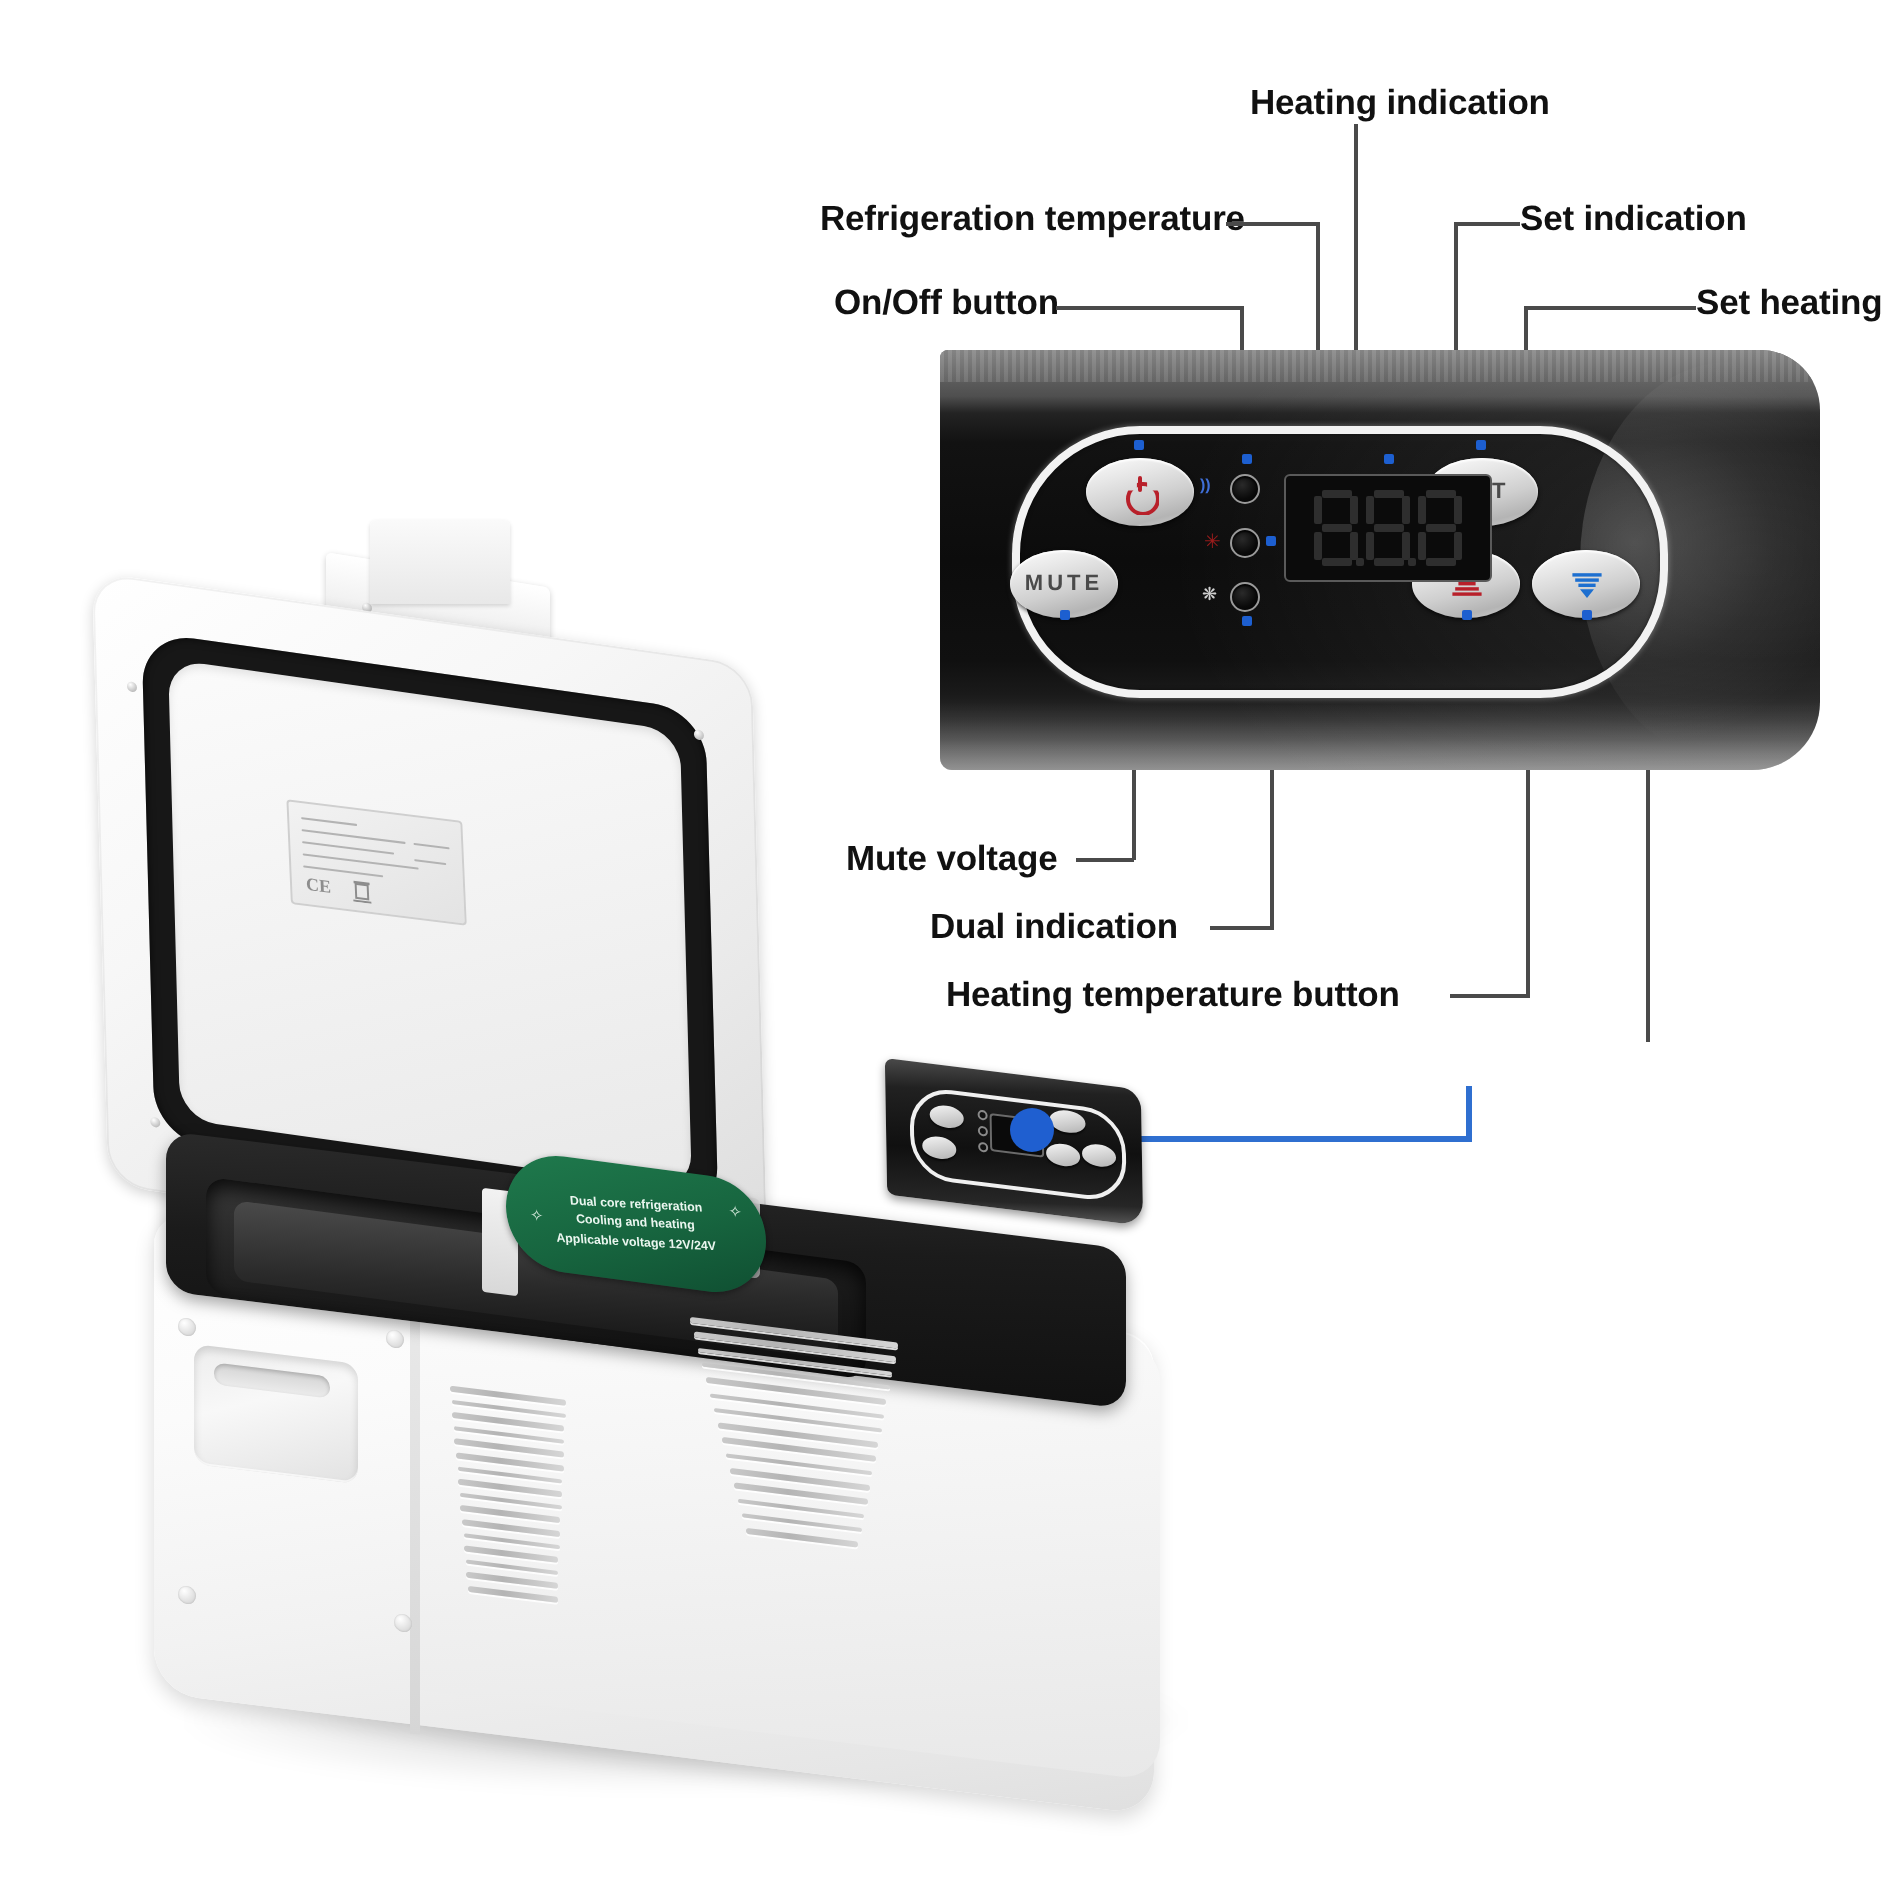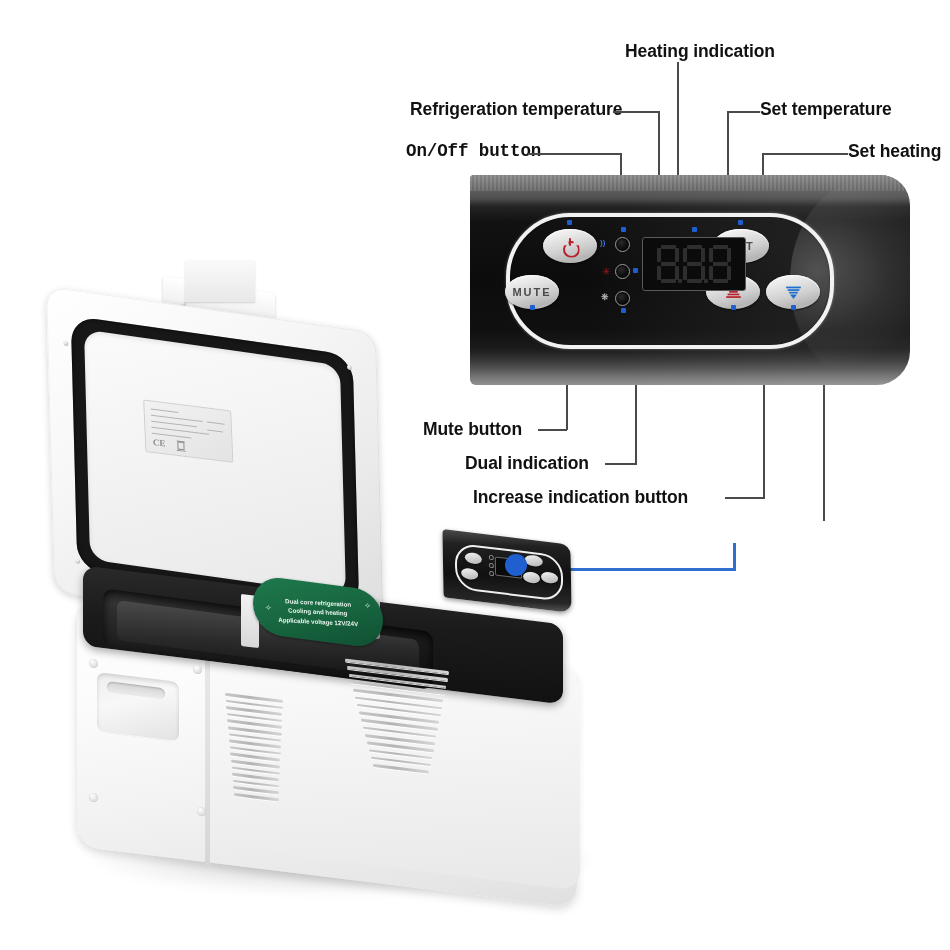--- a/index.html
+++ b/index.html
@@ -222,31 +222,31 @@
 </style>
 </head>
 <body>
 
 <div id="stage">
 
   <div class="callout" style="left:610px;top:41px;">Heating indication</div>
 
   <div class="callout" style="left:395px;top:99px;">Refrigeration temperature</div>
 
-  <div class="callout" style="left:745px;top:99px;">Set temperature</div>
-
-  <div class="callout" style="left:391px;top:141px;font-family:Liberation Mono, monospace;">On/Off button</div>
+  <div class="callout" style="left:745px;top:99px;">Set indication</div>
+
+  <div class="callout" style="left:402px;top:141px;">On/Off button</div>
 
   <div class="callout" style="left:833px;top:141px;">Set heating</div>
 
-  <div class="callout" style="left:408px;top:419px;">Mute button</div>
+  <div class="callout" style="left:408px;top:419px;">Mute voltage</div>
 
   <div class="callout" style="left:450px;top:453px;">Dual indication</div>
 
-  <div class="callout" style="left:458px;top:487px;">Increase indication button</div>
+  <div class="callout" style="left:458px;top:487px;">Heating temperature button</div>
 
 
   <div class="lead v" style="left:662px;top:62px;height:180px;"></div>
 
   <div class="lead h" style="left:598px;top:111px;width:46px;"></div>
   <div class="lead v" style="left:643px;top:111px;height:153px;"></div>
 
   <div class="lead h" style="left:712px;top:111px;width:33px;"></div>
   <div class="lead v" style="left:712px;top:111px;height:128px;"></div>
 

